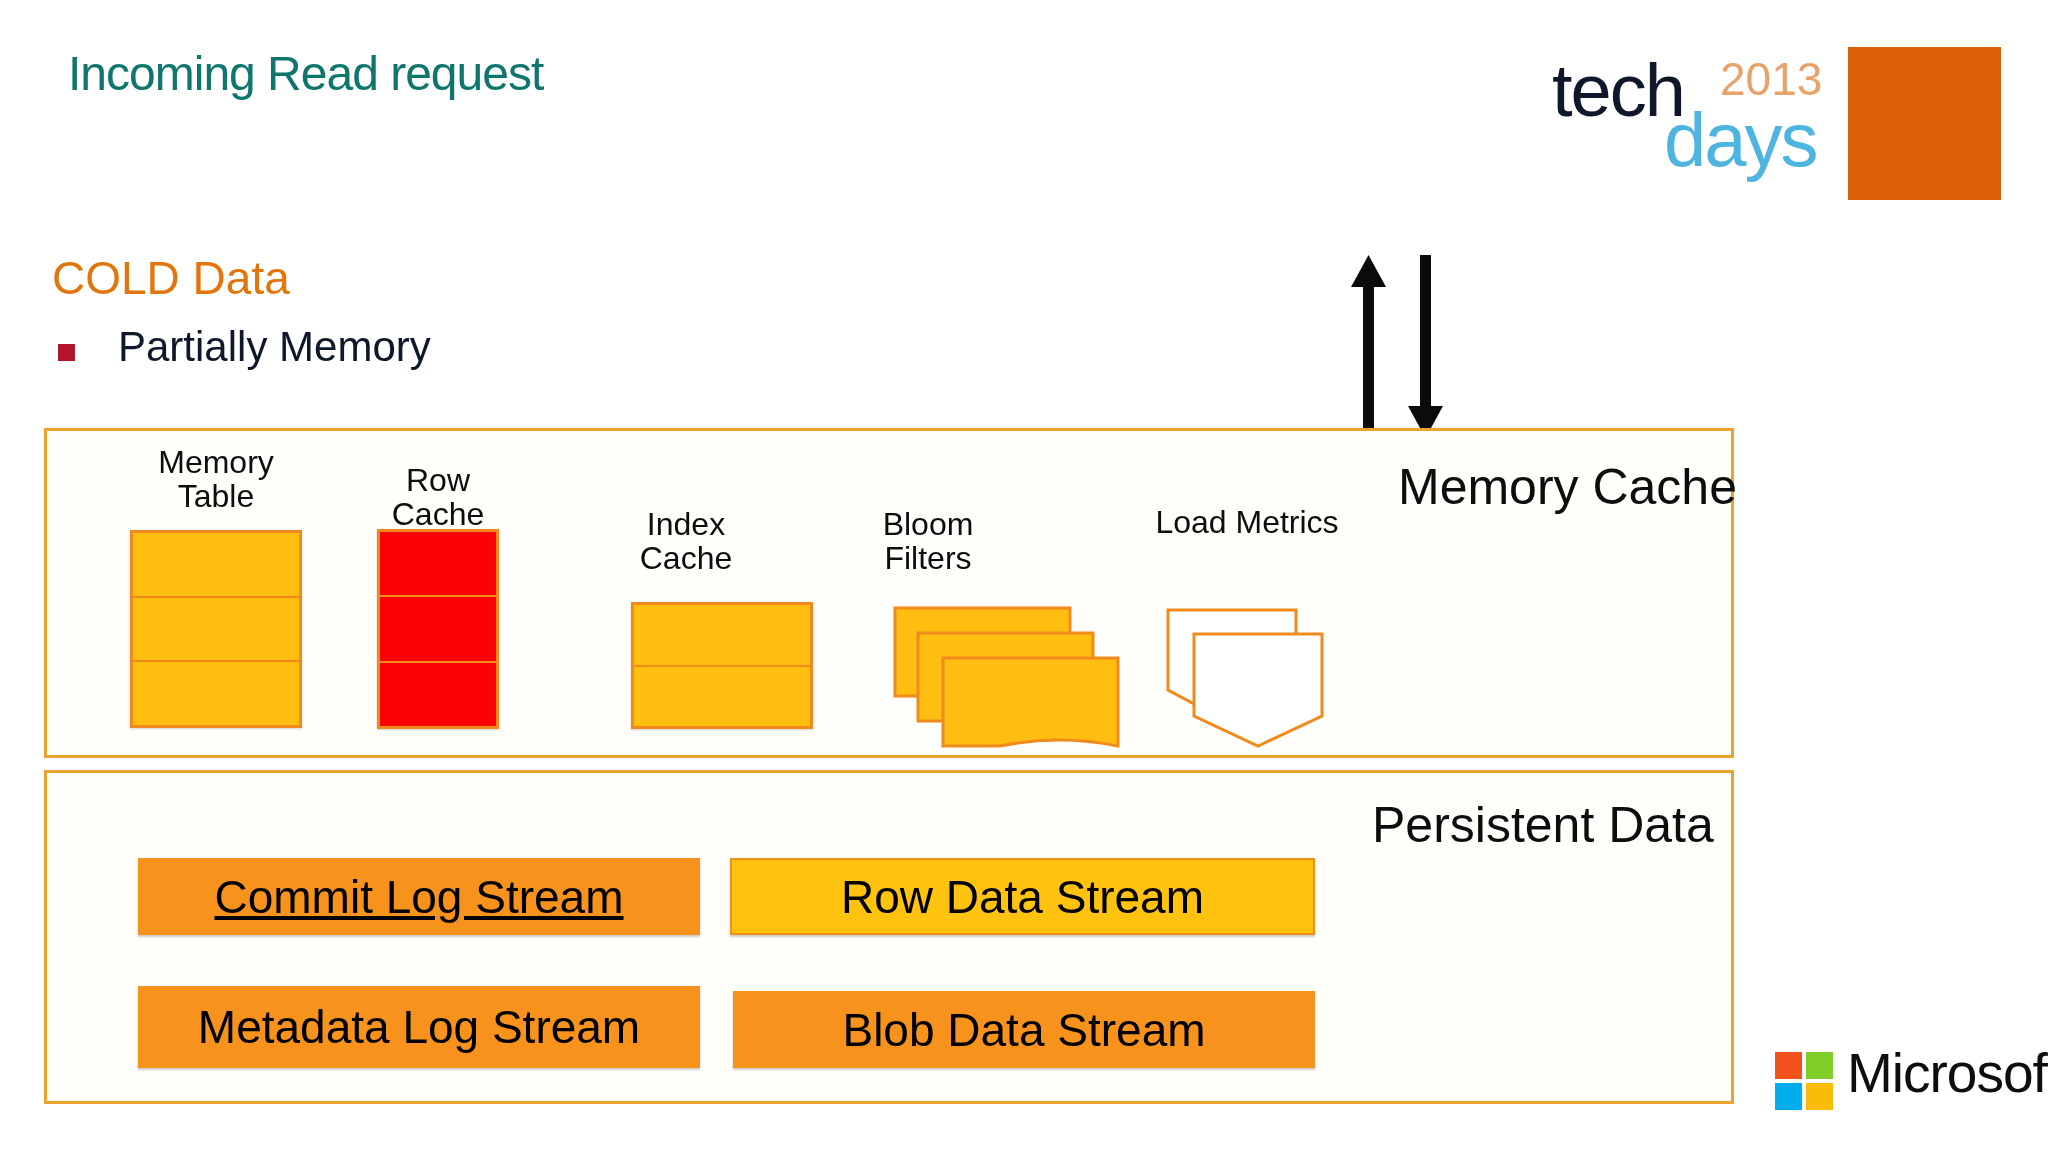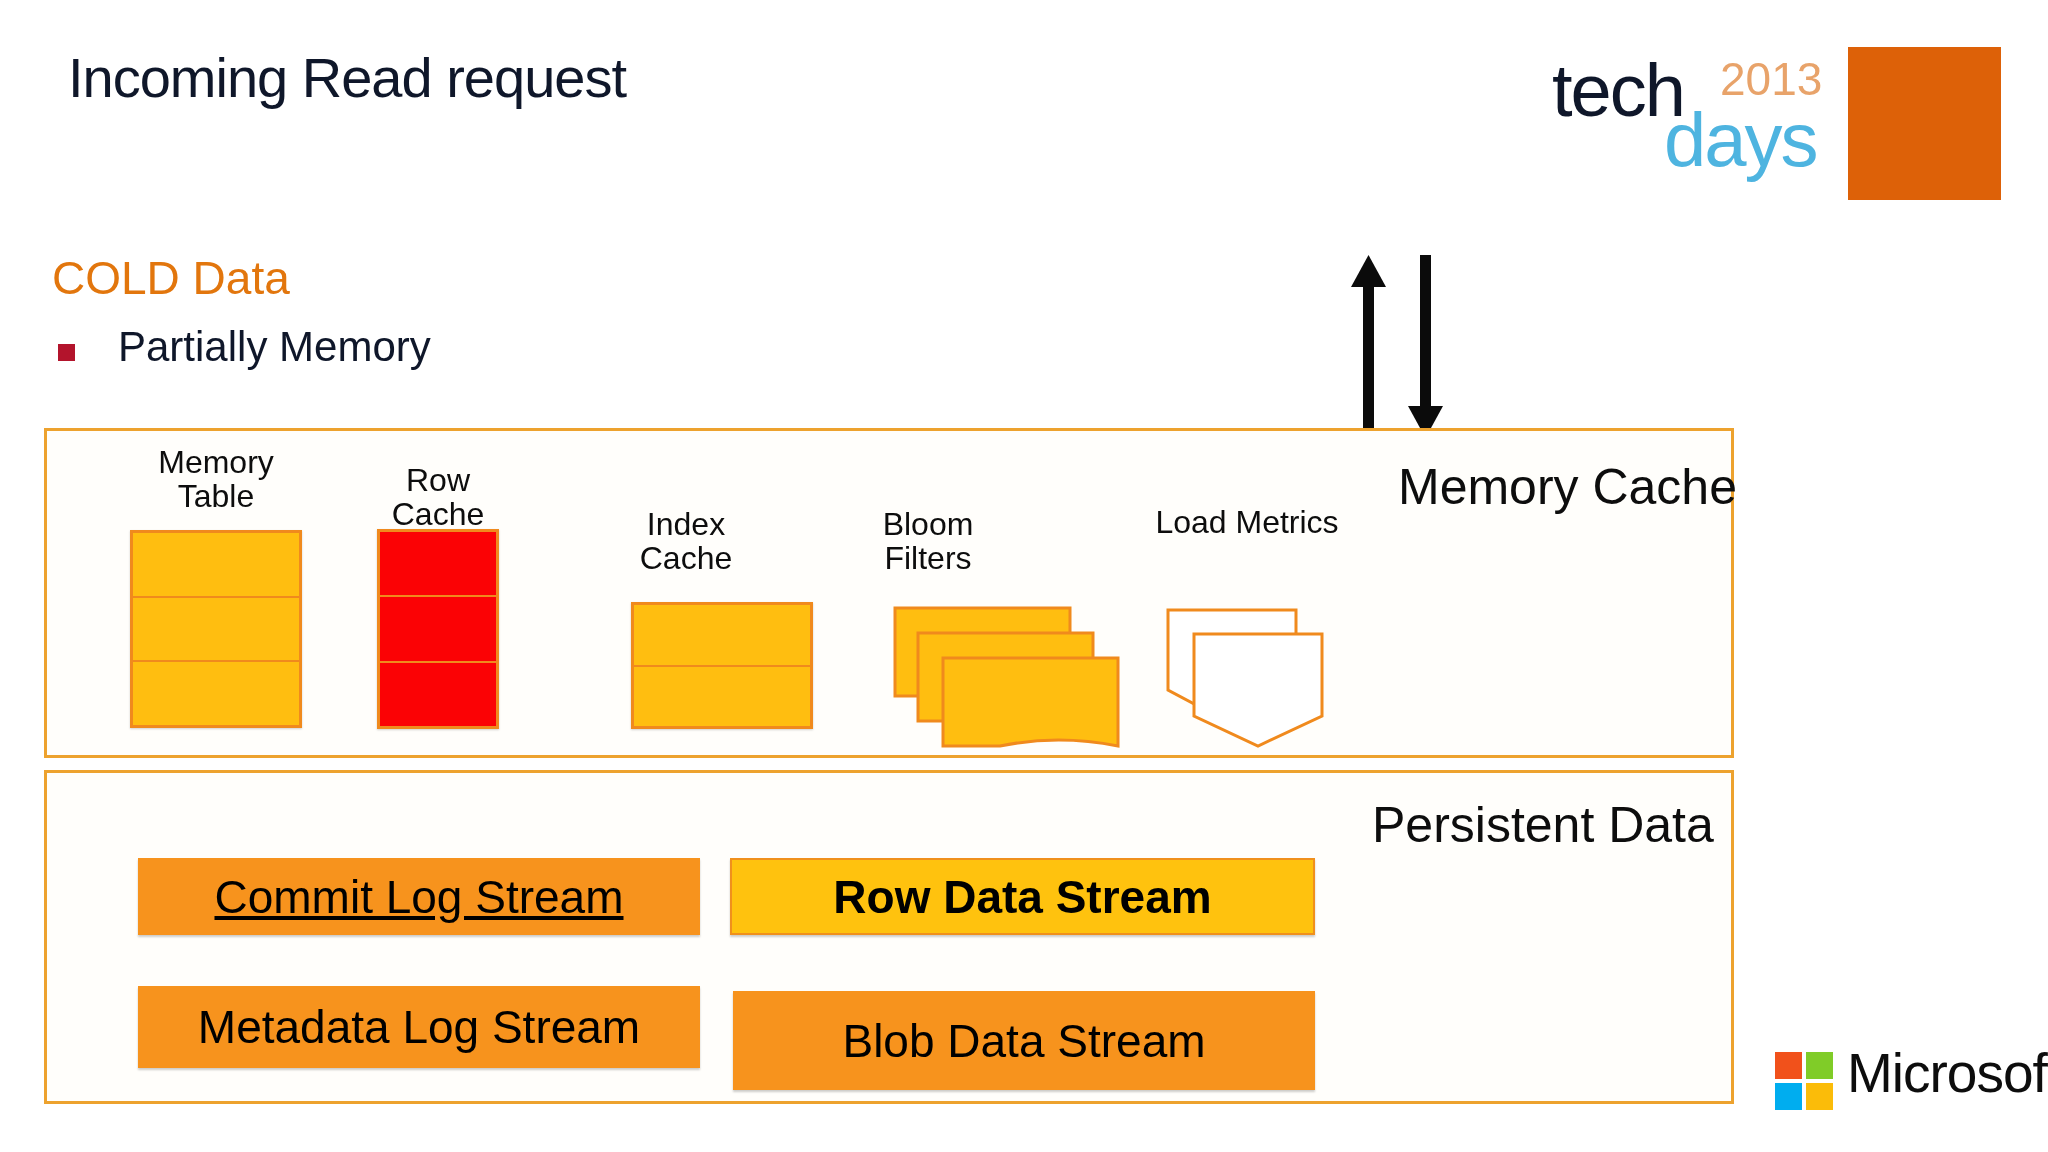--- a/index.html
+++ b/index.html
@@ -8,22 +8,22 @@
     background:#ffffff;
     font-family:"Liberation Sans", sans-serif;
     overflow:hidden;
     position:relative;
   }
   #slide { position:absolute; inset:0; }
 
   
   .slide-title {
     position:absolute; left:68px; top:50px;
-    font-size:56px; line-height:1;
-    color:#0f172a;
+    font-size:48px; line-height:1;
+    color:#0f766e;
     font-family:"Liberation Sans", sans-serif;
     letter-spacing:-1px;
     white-space:nowrap;
   }
 
   
   .td-logo { position:absolute; left:1552px; top:32px; width:280px; height:140px; }
   .td-tech {
     position:absolute; left:0px; top:22px;
     font-size:74px; line-height:1;
@@ -130,23 +130,23 @@
     font-size:46px; color:#000;
     font-family:"Liberation Sans", sans-serif;
     white-space:nowrap;
     box-sizing:border-box;
     box-shadow:0 2px 2px rgba(0,0,0,.20);
   }
   .stream-bar.dark  { background:#f7931d; }
   .stream-bar.amber { background:#ffc20e; border:2px solid #f0901c; }
 
   #commit-log-stream   { left:138px; top:858px;  width:562px; height:77px;text-decoration:underline; }
-  #row-data-stream     { left:730px; top:858px;  width:585px; height:77px;font-weight:bold; }
+  #row-data-stream     { left:730px; top:858px;  width:585px; height:77px; }
   #metadata-log-stream { left:138px; top:986px;  width:562px; height:82px; }
-  #blob-data-stream    { left:733px; top:991px;  width:582px; height:99px; }
+  #blob-data-stream    { left:733px; top:991px;  width:582px; height:77px; }
 
   
   .ms-logo { position:absolute; left:1775px; top:1048px; width:250px; height:66px; }
   .ms-grid { position:absolute; left:0; top:4px; width:58px; height:58px;
              display:grid; grid-template-columns:1fr 1fr; grid-template-rows:1fr 1fr; gap:4px; }
   .ms-q { width:100%; height:100%; }
   .ms-word {
     position:absolute; left:72px; top:-2px;
     font-size:55px; line-height:1;
     color:#0d0d0d;

